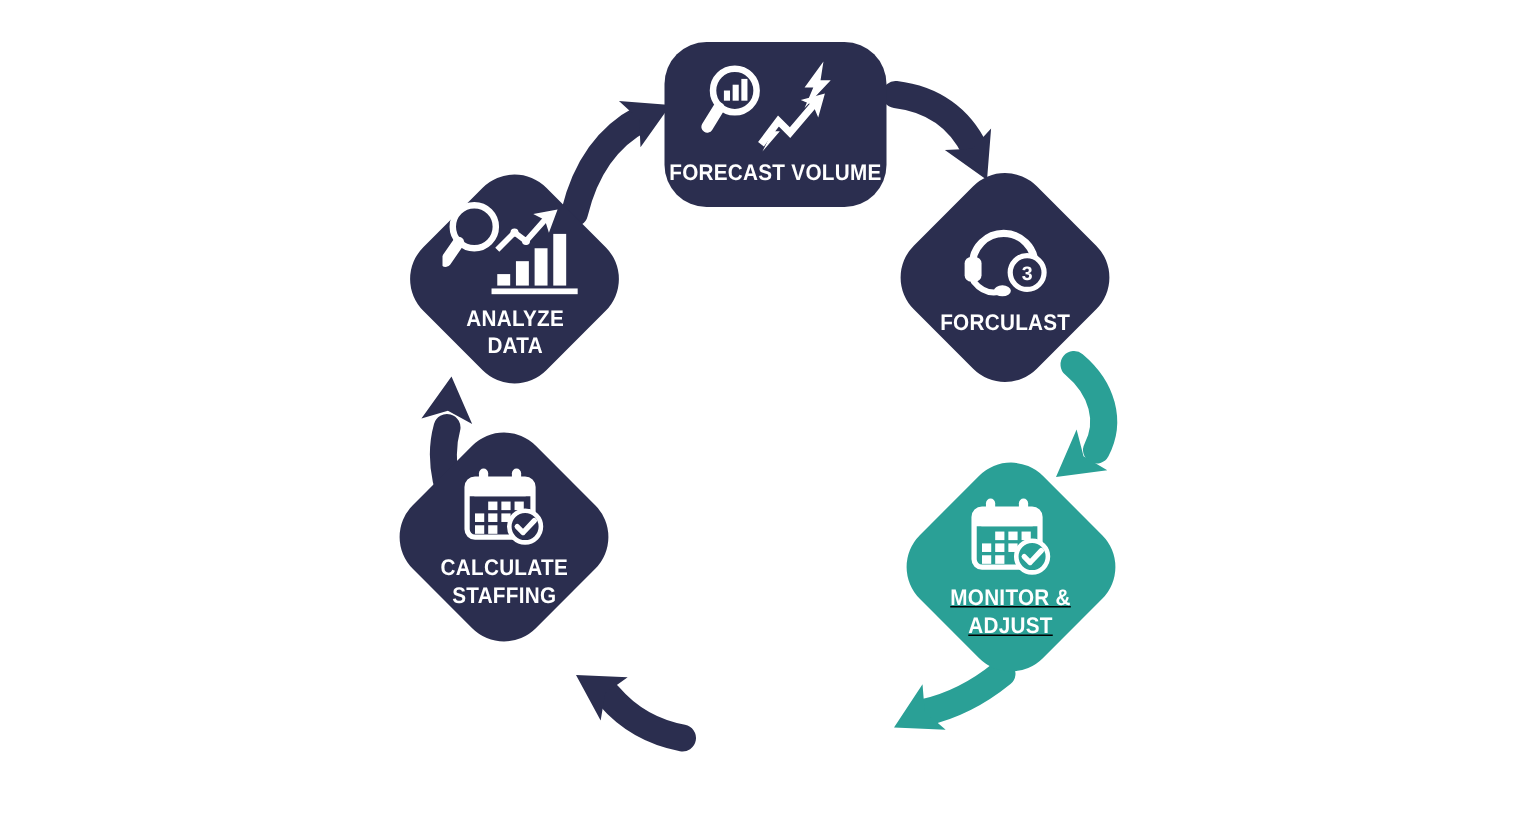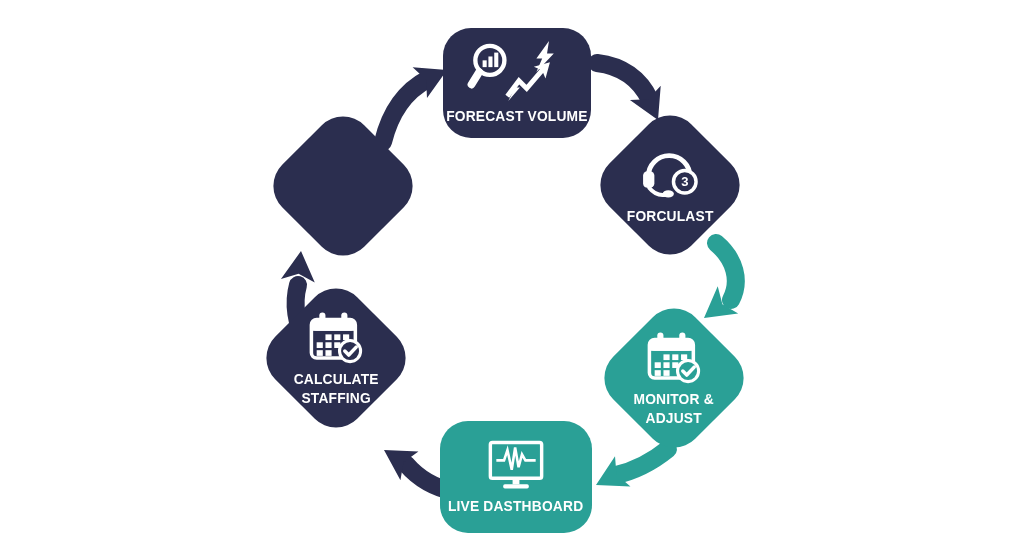--- a/index.html
+++ b/index.html
@@ -30,21 +30,21 @@
 
   .label {
     color:var(--label); font-weight:bold; font-size:15px; line-height:1.22;
     text-align:center; white-space:nowrap; letter-spacing:.2px;
     transform:scaleX(.92);
   }
   .label span { display:block; }
 
   .node-forecast  { left:443px; top:28px;  width:148px; height:110px; }
   .node-forculast { left:612px; top:127px; width:116px; height:116px; }
-  .node-monitor   { left:616px; top:320px; width:116px; height:116px; }
+  .node-monitor   { left:616px; top:320px; width:116px; height:116px;text-decoration:underline; }
   .node-live      { left:440px; top:421px; width:152px; height:112px; }
   .node-calc      { left:278px; top:300px; width:116px; height:116px; }
   .node-analyze   { left:285px; top:128px; width:116px; height:116px; }
 </style>
 </head>
 <body>
 
 <div class="canvas">
 
   <svg class="arrows-layer" viewBox="0 0 1024 559">
@@ -138,34 +138,20 @@
         <circle cx="49" cy="47" r="12" fill="currentColor" stroke="#fff" stroke-width="3.5"></circle>
         <polyline points="43,47 47.5,51.5 56,42.5" fill="none" stroke="#fff" stroke-width="4" stroke-linecap="round" stroke-linejoin="round"></polyline>
       </svg>
       <div class="label">
         <span>MONITOR &amp;</span>
         <span>ADJUST</span>
       </div>
     </div>
   </div>
 
-  <div class="node rect teal node-live">
-    <div class="shape"></div>
-    <div class="content">
-      <svg class="icon" width="60" height="53" viewBox="0 0 70 62">
-        <rect x="5" y="4" width="60" height="42" rx="2.5" fill="none" stroke="#fff" stroke-width="4"></rect>
-        <polyline points="12,25 21,25 25,13 30,36 34,10 38,33 42,18 46,25 58,25" fill="none" stroke="#fff" stroke-width="3"></polyline>
-        <rect x="31" y="46" width="8" height="7" fill="#fff"></rect>
-        <rect x="20" y="53" width="30" height="5" rx="2" fill="#fff"></rect>
-      </svg>
-      <div class="label">
-        <span>LIVE DASTHBOARD</span>
-      </div>
-    </div>
-  </div>
 
   <div class="node diamond node-calc">
     <div class="shape"></div>
     <div class="content">
       <svg class="icon" width="58" height="56" viewBox="0 0 66 62">
         <rect x="5" y="11" width="50" height="44" rx="6" fill="none" stroke="#fff" stroke-width="4"></rect>
         <rect x="5" y="11" width="50" height="13" rx="6" fill="#fff"></rect>
         <rect x="5" y="18" width="50" height="6" fill="#fff"></rect>
         <rect x="14" y="3" width="7" height="14" rx="3.5" fill="#fff"></rect>
         <rect x="39" y="3" width="7" height="14" rx="3.5" fill="#fff"></rect>
@@ -183,15 +169,34 @@
       </svg>
       <div class="label">
         <span>CALCULATE</span>
         <span>STAFFING</span>
       </div>
     </div>
   </div>
 
   <div class="node diamond node-analyze">
     <div class="shape"></div>
+    <div class="content">
+      <svg class="icon" width="96" height="67" viewBox="0 0 100 70">
+        <circle cx="22" cy="20" r="15" fill="none" stroke="#fff" stroke-width="4.5"></circle>
+        <line x1="11" y1="31" x2="2" y2="44" stroke="#fff" stroke-width="8" stroke-linecap="round"></line>
+        <polyline points="38,36 50,24 58,30 74,12" fill="none" stroke="#fff" stroke-width="4"></polyline>
+        <path d="M0 0 L-15 -8.5 L-11.5 0 L-15 8.5 Z" fill="#fff" transform="translate(80,8) rotate(-40)"></path>
+        <circle cx="50" cy="24" r="2.8" fill="#fff"></circle>
+        <circle cx="58" cy="30" r="2.8" fill="#fff"></circle>
+        <rect x="38" y="53" width="9" height="8" fill="#fff"></rect>
+        <rect x="51" y="44" width="9" height="17" fill="#fff"></rect>
+        <rect x="64" y="35" width="9" height="26" fill="#fff"></rect>
+        <rect x="77" y="25" width="9" height="36" fill="#fff"></rect>
+        <rect x="34" y="63" width="60" height="4" fill="#fff"></rect>
+      </svg>
+      <div class="label">
+        <span>ANALYZE</span>
+        <span>DATA</span>
+      </div>
+    </div>
   </div>
 
 </div>
 
 </body></html>

